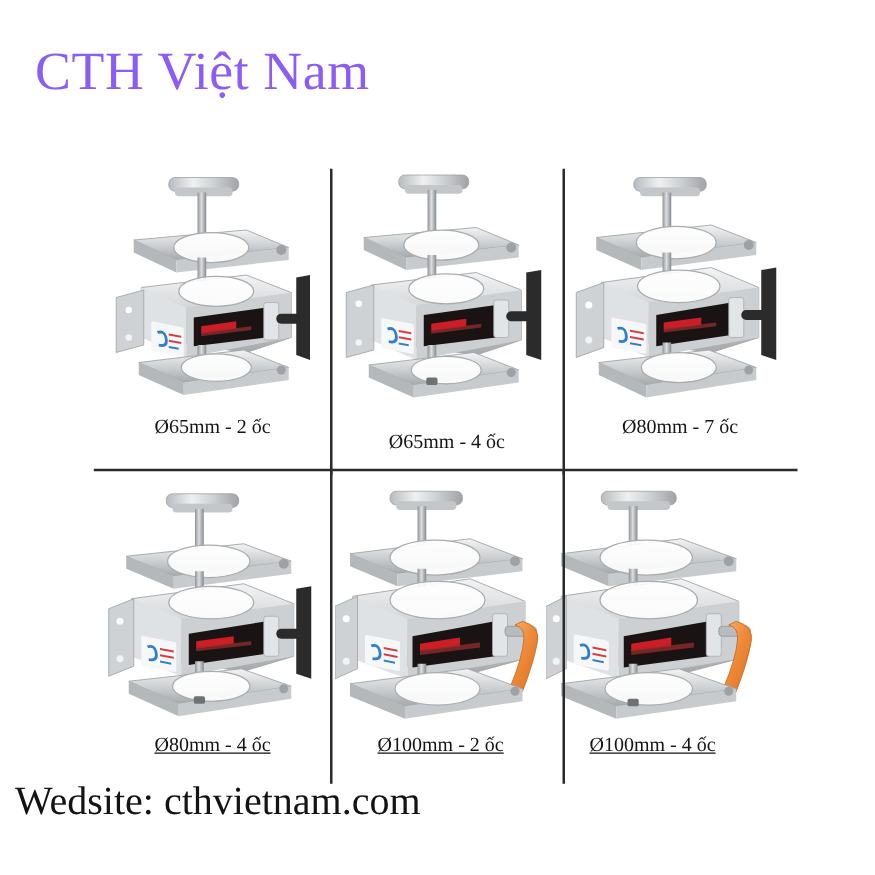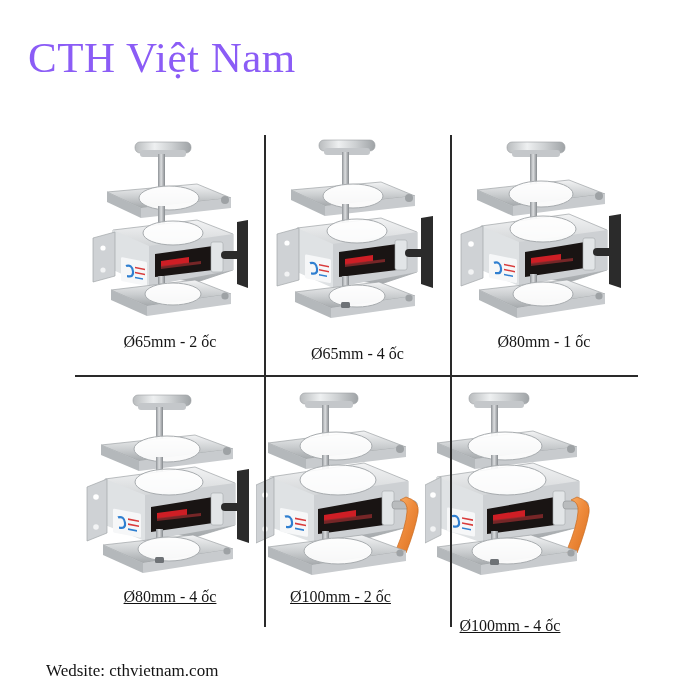--- a/index.html
+++ b/index.html
@@ -53,22 +53,22 @@
     height: 250px;
     display: flex;
     flex-direction: column;
     align-items: center;
     justify-content: flex-start;
   }
   .row-1 .cell-0 { width: 190px; }
   .row-1 .cell-1 { width: 185px; gap: 12px; }
   .row-1 .cell-2 { width: 188px; }
   .row-2 .cell-0 { width: 190px; }
-  .row-2 .cell-1 { width: 151px; }
-  .row-2 .cell-2 { width: 188px; gap: 29px; }
+  .row-2 .cell-1 { width: 151px; margin-left: 12px; }
+  .row-2 .cell-2 { width: 188px; }
 
   .product-figure {
     width: 170px;
     height: 198px;
     position: relative;
     margin-top: 2px;
   }
   .product-caption {
     font-size: 16px;
     line-height: 1;
@@ -95,26 +95,25 @@
   }
   .rule-v-r1c1 { left: 264px; top: 135px; height: 245px; }
   .rule-v-r1c2 { left: 450px; top: 135px; height: 245px; }
   .rule-v-r2c1 { left: 264px; top: 377px; height: 250px; }
   .rule-v-r2c2 { left: 450px; top: 377px; height: 250px; }
 
   
   .site-footer {
     position: absolute;
     left: 12px;
-    top: 662px;
-    font-size: 17px;
+    top: 624px;
+    font-size: 32px;
     line-height: 1;
     color: #131313;
     white-space: nowrap;
-    margin-left: 34px;
   }
 
   
   .clamp-svg { display: block; width: 170px; height: 198px; }
 </style>
 </head>
 <body>
 
 <div class="brand-title">CTH Việt Nam</div>
 
@@ -328,21 +327,21 @@
           </g>
           <rect x="71" y="144" width="7" height="28" fill="url(#g3rod)"></rect>
           <path d="M20 160 L108 150 L146 164 L58 178 Z" fill="url(#g3b)" stroke="#9fa3a6" stroke-width="0.7"></path>
           <path d="M20 160 L58 178 L58 188 L20 170 Z" fill="#b4b8bb"></path>
           <path d="M58 178 L146 164 L146 174 L58 188 Z" fill="#c8cbce"></path>
           <ellipse cx="84" cy="164" rx="30" ry="12" fill="#ffffff" opacity="0.9"></ellipse>
           <ellipse cx="84" cy="164" rx="30" ry="12" fill="none" stroke="#a8acaf" stroke-width="1"></ellipse>
           <circle cx="140" cy="166" r="3.6" fill="#9ea2a5"></circle>
         </svg>
       </div>
-      <div class="product-caption">Ø80mm - 1 ốc</div>
+      <div class="product-caption">Ø80mm - 7 ốc</div>
     </div>
   </div>
 
   <div class="grid-row row-2">
 
     <div class="grid-cell cell-0">
       <div class="product-figure">
         <svg class="clamp-svg" viewBox="0 0 170 198" xmlns="http://www.w3.org/2000/svg">
           <defs>
             <linearGradient id="g4b" x1="0" y1="0" x2="0" y2="1">

